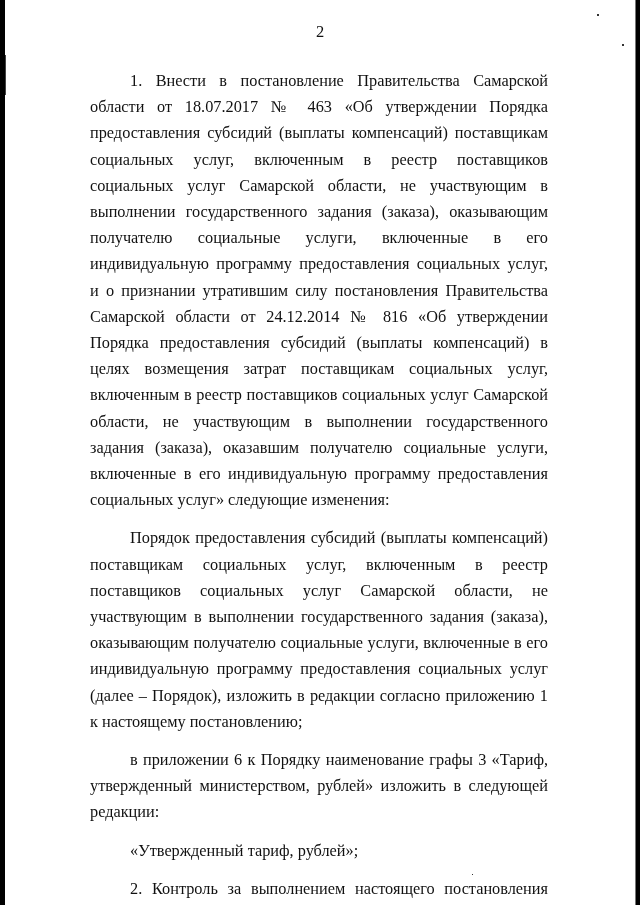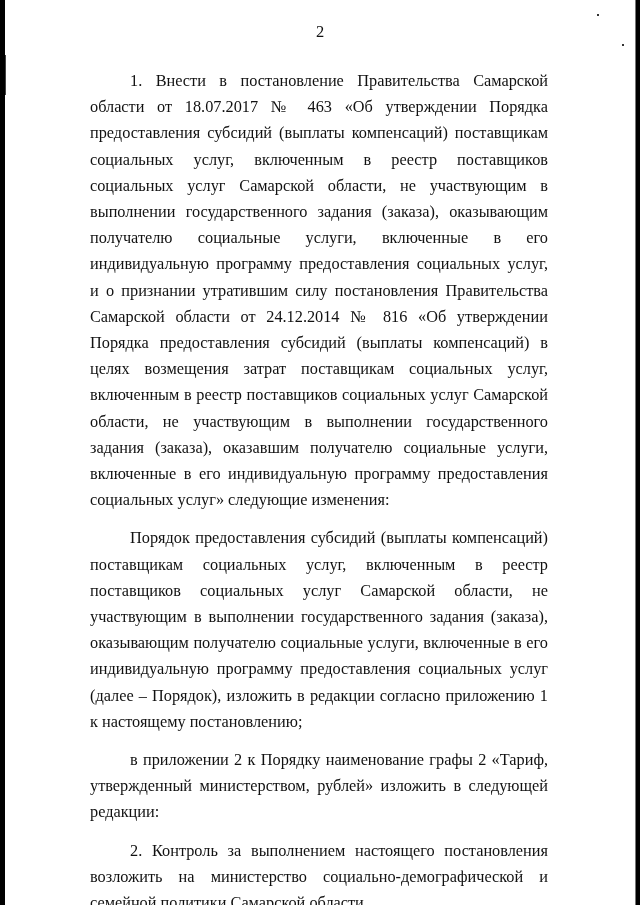--- a/index.html
+++ b/index.html
@@ -78,15 +78,16 @@
 <div class="scan-border-right-thin"></div>
 <div class="speck" style="left:597px; top:14px;"></div>
 <div class="speck" style="left:622px; top:44px;"></div>
 <div class="speck" style="left:472px; top:874px; width:1px; height:1px;"></div>
 
 <div class="page-number">2</div>
 
 <div class="body-text">
   <p class="para tail-line">1. Внести в постановление Правительства Самарской области от 18.07.2017 № 463 «Об утверждении Порядка предоставления субсидий (выплаты компенсаций) поставщикам социальных услуг, включенным в реестр поставщиков социальных услуг Самарской области, не участвующим в выполнении государственного задания (заказа), оказывающим получателю социальные услуги, включенные в его индивидуальную программу предоставления социальных услуг, и о признании утратившим силу постановления Правительства Самарской области от 24.12.2014 № 816 «Об утверждении Порядка предоставления субсидий (выплаты компенсаций) в целях возмещения затрат поставщикам социальных услуг, включенным в реестр поставщиков социальных услуг Самарской области, не участвующим в выполнении государственного задания (заказа), оказавшим получателю социальные услуги, включенные в его индивидуальную программу предоставления социальных услуг» следующие изменения:</p>
   <p class="para tail-line">Порядок предоставления субсидий (выплаты компенсаций) поставщикам социальных услуг, включенным в реестр поставщиков социальных услуг Самарской области, не участвующим в выполнении государственного задания (заказа), оказывающим получателю социальные услуги, включенные в его индивидуальную программу предоставления социальных услуг (далее – Порядок), изложить в редакции согласно приложению 1 к настоящему постановлению;</p>
-  <p class="para tail-line">в приложении 2 к Порядку наименование графы 2 «Тариф, утвержденный министерством, рублей» изложить в следующей редакции:</p>
+  <p class="para tail-line">в приложении 6 к Порядку наименование графы 3 «Тариф, утвержденный министерством, рублей» изложить в следующей редакции:</p>
+  <p class="para tail-line">«Утвержденный тариф, рублей»;</p>
   <p class="para tail-line">2. Контроль за выполнением настоящего постановления возложить на министерство социально-демографической и семейной политики Самарской области.</p>
 </div>
 
 </body></html>

